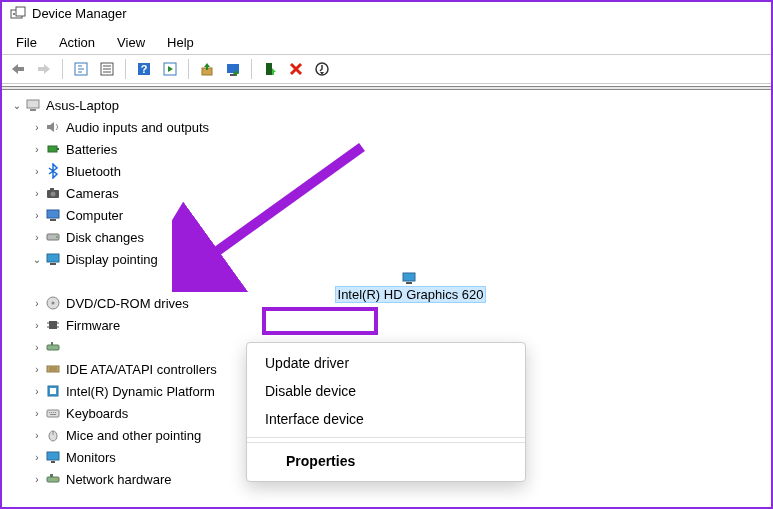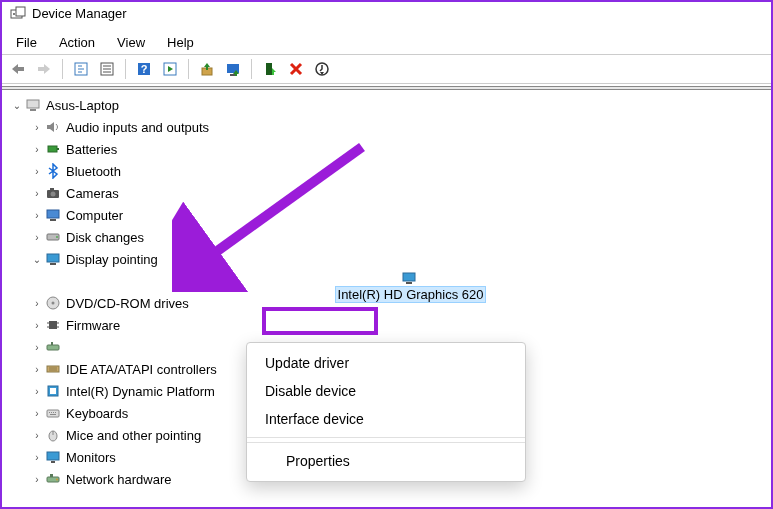--- a/index.html
+++ b/index.html
@@ -17,21 +17,21 @@
 .chevron { width: 14px; font-size: 10px; color: #555; text-align: center; }
 .node-icon { width: 18px; height: 18px; display: flex; align-items: center; justify-content: center; margin-right: 4px; }
 .node-label { white-space: nowrap; }
 .selected { background: #cce8ff; border: 1px solid #99d1ff; padding: 0 2px; }
 .ind-0 { padding-left: 0; }
 .ind-1 { padding-left: 20px; }
 .ind-2 { padding-left: 40px; flex-direction: column; }
 .context-menu { position: absolute; top: 296px; left: 244px; width: 280px; background: #fff; border: 1px solid #ccc; border-radius: 4px; box-shadow: 0 6px 18px rgba(0,0,0,0.2); padding: 6px 0; z-index: 200; margin-top: 44px; }
 .cm-item { padding: 6px 18px; font-size: 14px; cursor: default; }
 .cm-sep { height: 1px; background: #e0e0e0; margin: 4px 0; }
-.cm-bold { font-weight: 400; padding-left: 39px; }
+.cm-bold { font-weight: 700; padding-left: 39px; }
 .highlight-box { position: absolute; top: 305px; left: 260px; width: 116px; height: 28px; border: 4px solid #9b1cd9; z-index: 300; pointer-events: none; }
 .arrow-svg { position: absolute; top: 140px; left: 170px; z-index: 150; pointer-events: none; }
 svg { display: block; }
 </style>
 </head>
 <body>
 
 <div class="titlebar">
   <span class="title-icon">
     <svg width="16" height="16" viewBox="0 0 16 16">

